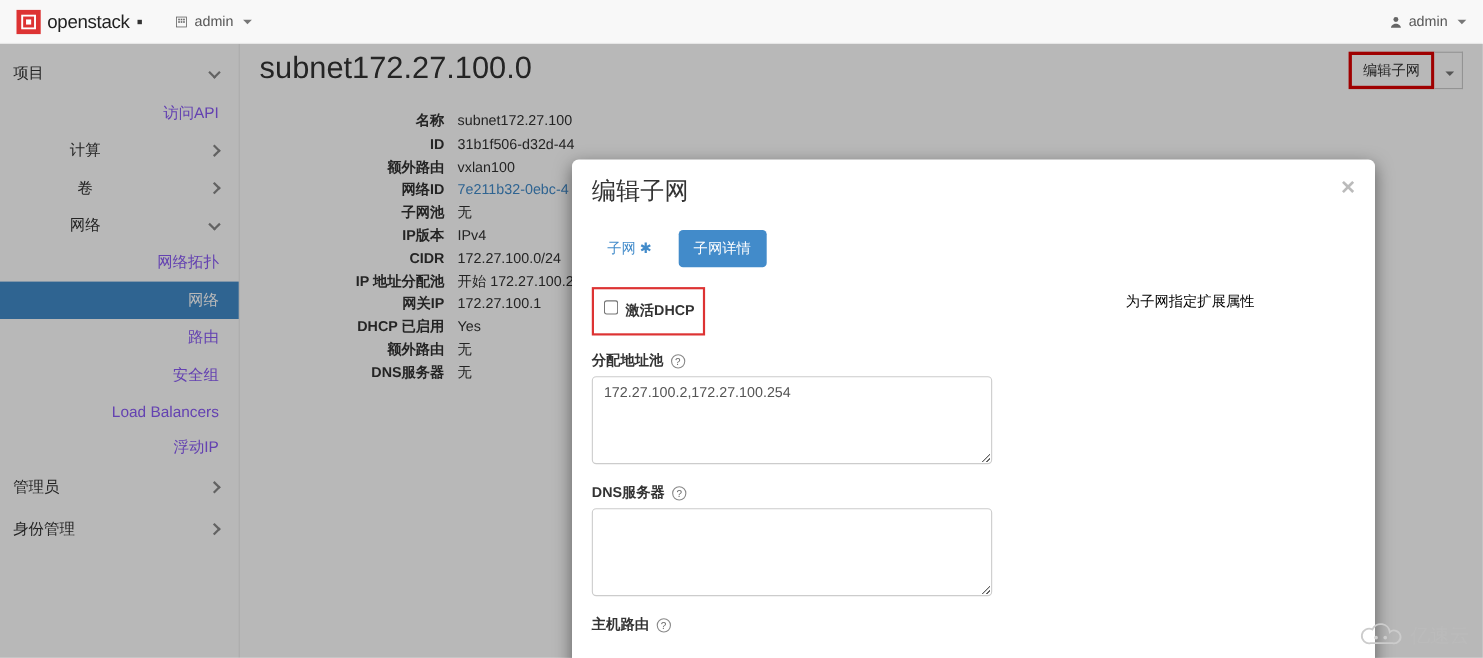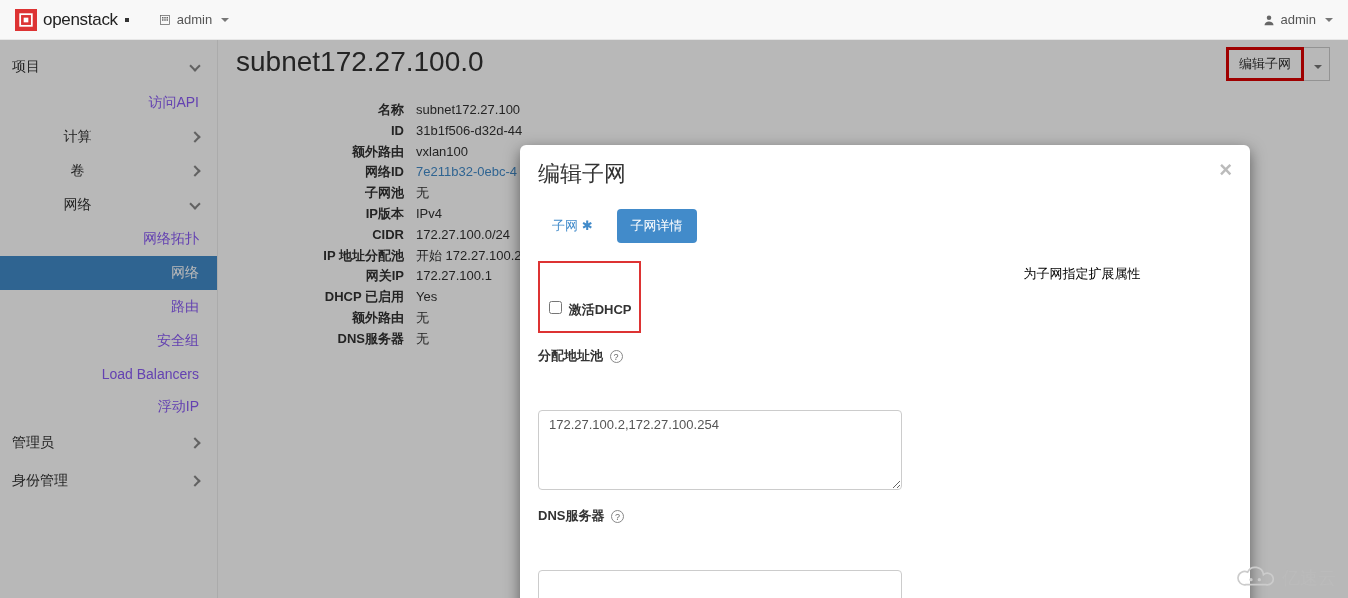--- a/index.html
+++ b/index.html
@@ -50,22 +50,22 @@
   .modal-close { font-size: 22px; color: #bbb; cursor:pointer; font-weight:bold; line-height:1; }
   .modal-body { padding: 12px 18px 20px 18px; }
   .tab-row { display:flex; gap:10px; margin-bottom: 18px; }
   .tab { padding: 8px 14px; border-radius:4px; cursor:pointer; font-size:13px; }
   .tab.link { color:#428bca; }
   .tab.link .req { color:#428bca; }
   .tab.active { background:#428bca; color:#fff; }
   .form-row { margin-bottom: 14px; }
   .form-row label { display:block; font-size:13px; font-weight:700; margin-bottom:5px; color:#333; }
   .form-row label .q { display:inline-block; width:13px; height:13px; border:1px solid #888; border-radius:50%; font-size:9px; line-height:12px; text-align:center; color:#666; margin-left:3px; font-weight:normal; }
-  textarea { width:100%; height: 80px; padding:6px 10px; font-size:13px; border:1px solid #ccc; border-radius:4px; resize: both; font-family:inherit; color:#555;margin-top:40px; }
-  .check-row { display:flex; align-items:center; gap:8px; font-size:13px; font-weight:700; padding:4px 2px;margin-top:28px; }
+  textarea { width:100%; height: 80px; padding:6px 10px; font-size:13px; border:1px solid #ccc; border-radius:4px; resize: both; font-family:inherit; color:#555; }
+  .check-row { display:flex; align-items:center; gap:8px; font-size:13px; font-weight:700; padding:4px 2px; }
   .check-highlight { border:2px solid #d33; display:inline-flex; padding:3px 6px 3px 3px; }
   .twocol { display:flex; gap: 30px; }
   .twocol .left { flex: 1; }
   .twocol .right { width: 300px; font-size:13px; color:#000000; padding-top: 4px; text-align: center; }
   
   .watermark { position: fixed; right: 12px; bottom: 8px; display:flex; align-items:center; gap:6px; color:#bbb; font-size: 18px; font-weight:400; z-index:100; }
   .watermark .cloud { width: 40px; height: 24px; }
   
   .bottom-content-mask { position:absolute; top:40px; left:0; width:100%; height:558px; background: rgba(0,0,0,0.28); z-index:4; pointer-events:none; }
 </style>

